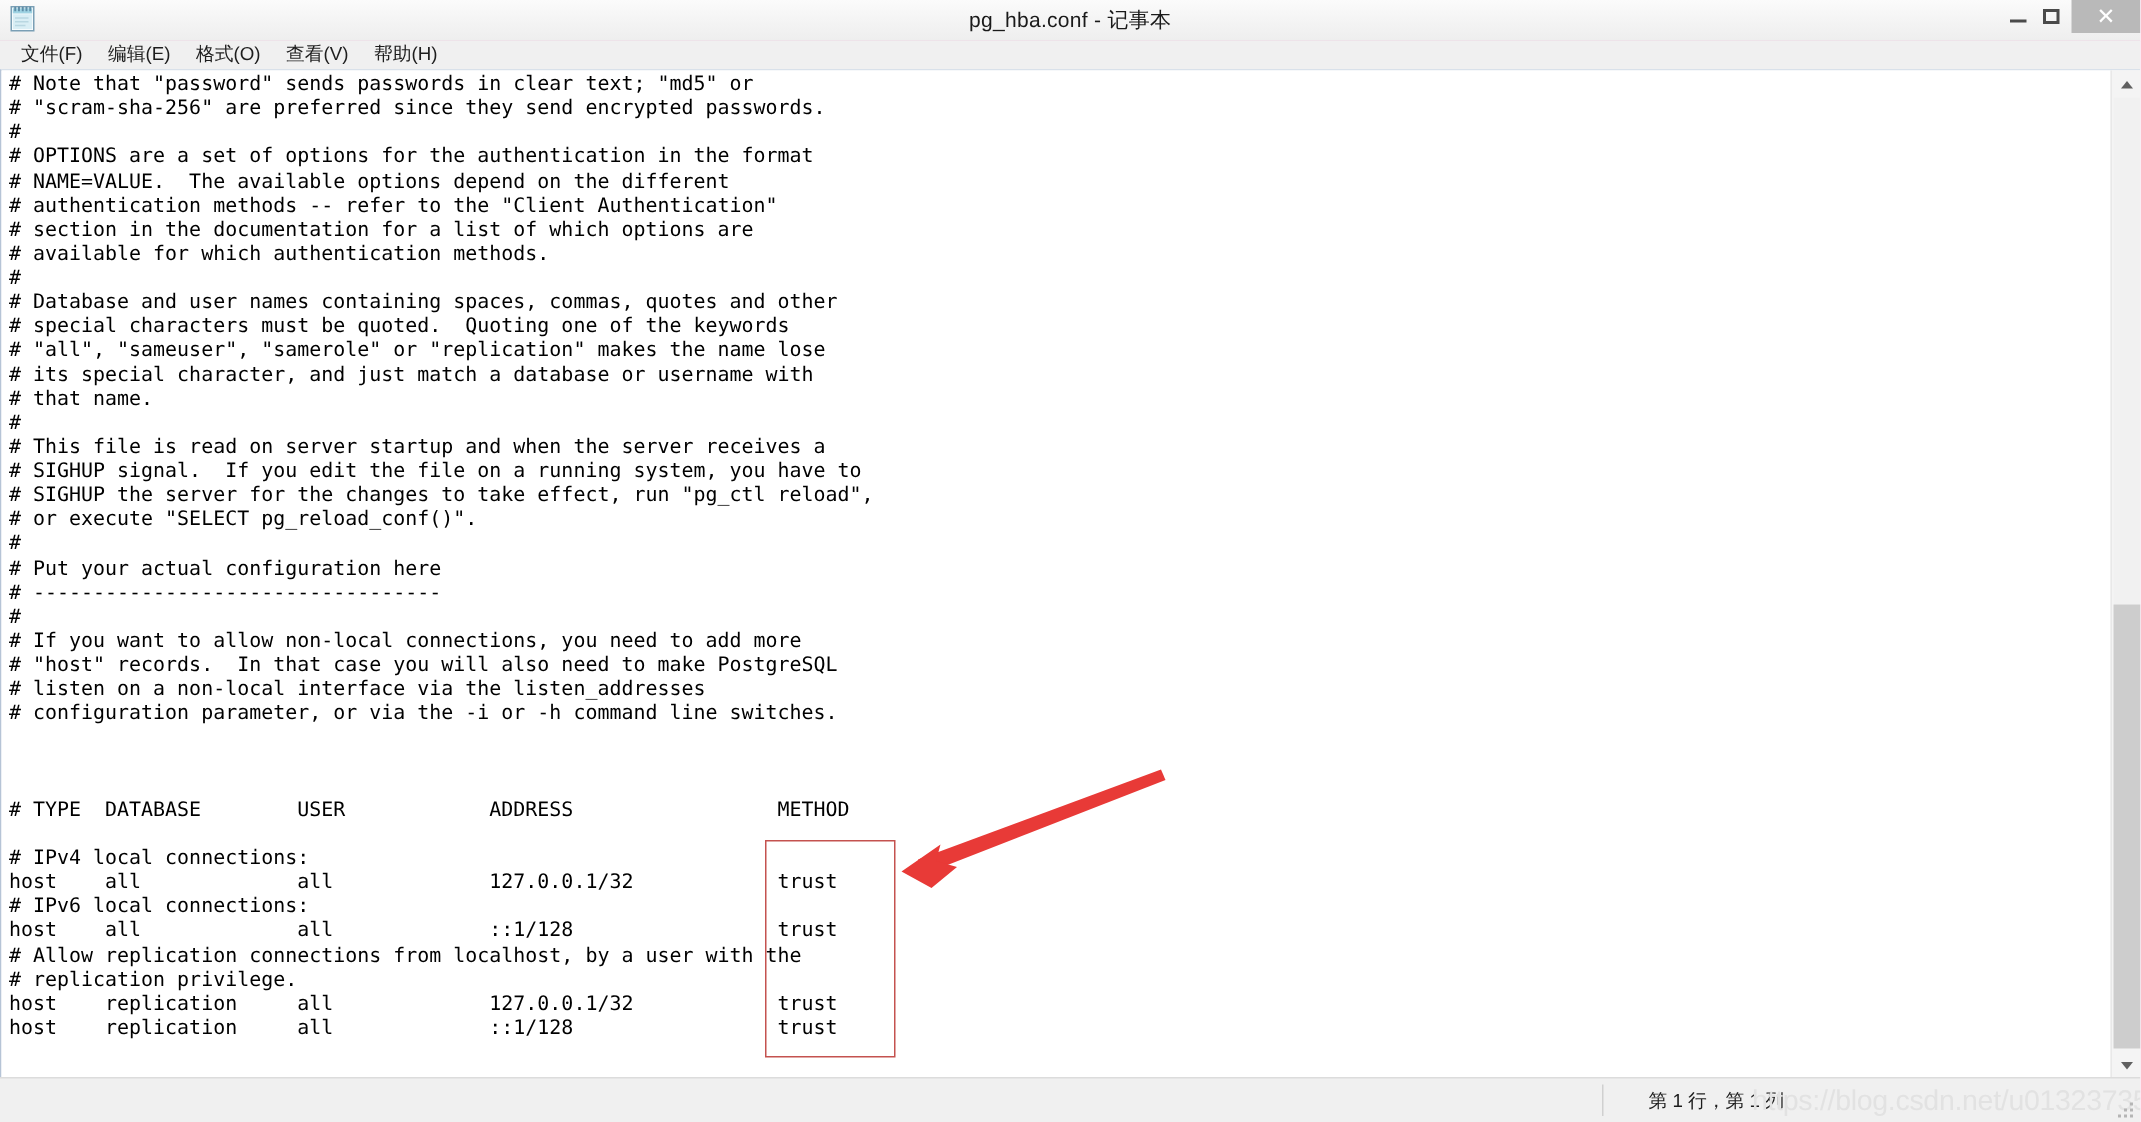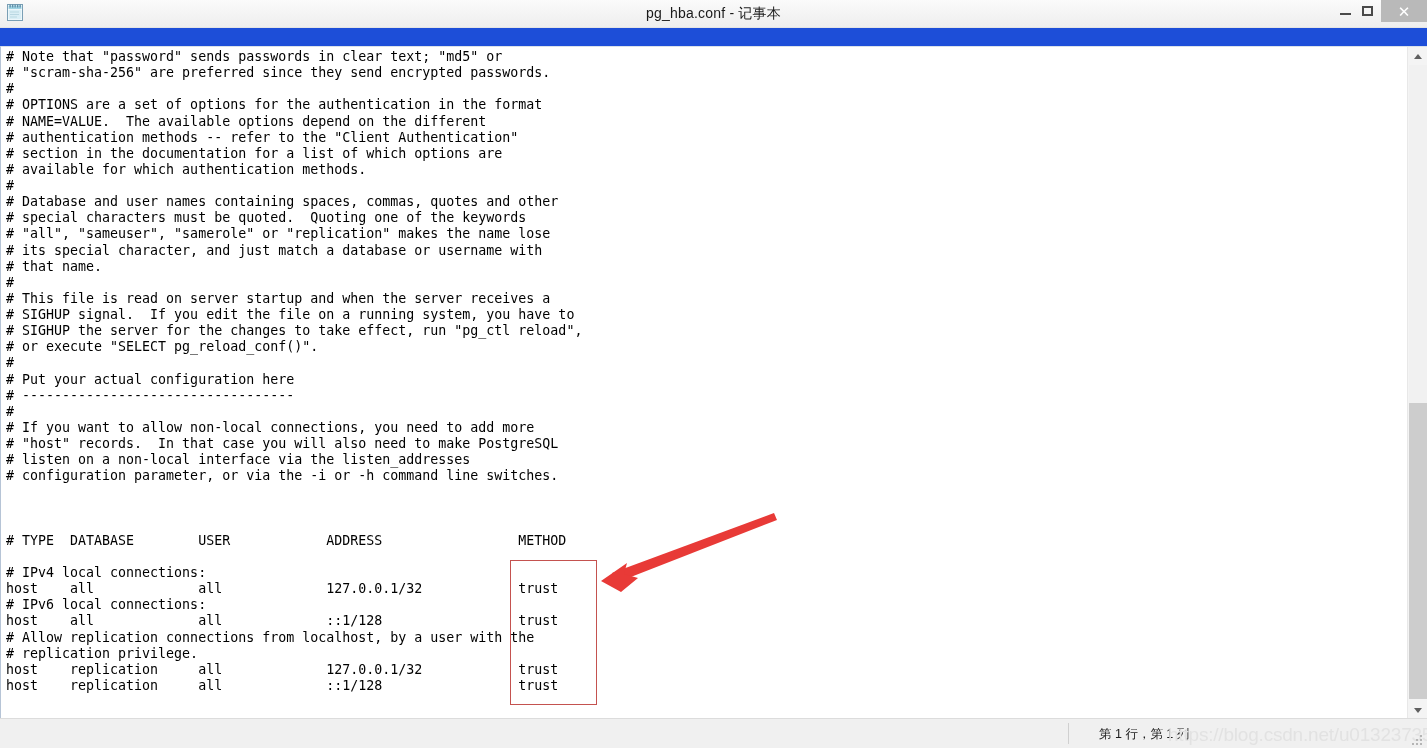--- a/index.html
+++ b/index.html
@@ -5,21 +5,21 @@
   html, body {
     margin: 0;
     padding: 0;
     background: #ffffff;
   }
   #app {
     position: relative;
     width: 1427px;
     height: 748px;
     overflow: hidden;
-    background: #1d4ed8;
+    background: #f9a8d4;
     font-family: "Liberation Sans", sans-serif;
     -webkit-font-smoothing: none;
   }
 
   
   #titlebar {
     position: absolute;
     left: 0; top: 0;
     width: 1427px; height: 27px;
     background: linear-gradient(to bottom, #fbfbfb 0%, #f3f3f3 60%, #eeeeee 100%);
@@ -242,20 +242,27 @@
       <span class="glyph-min"></span>
     </div>
     <div class="wbtn" id="btn-max">
       <span class="glyph-max"></span>
     </div>
     <div class="wbtn" id="btn-close">
       <span class="glyph-close">✕</span>
     </div>
   </div>
 
+  <div id="menubar">
+    <div class="menu-item">文件(F)</div>
+    <div class="menu-item">编辑(E)</div>
+    <div class="menu-item">格式(O)</div>
+    <div class="menu-item">查看(V)</div>
+    <div class="menu-item">帮助(H)</div>
+  </div>
 
   <div id="editor-frame">
     <div id="text-area">
       <pre id="text-content"># Note that "password" sends passwords in clear text; "md5" or
 # "scram-sha-256" are preferred since they send encrypted passwords.
 #
 # OPTIONS are a set of options for the authentication in the format
 # NAME=VALUE.  The available options depend on the different
 # authentication methods -- refer to the "Client Authentication"
 # section in the documentation for a list of which options are

